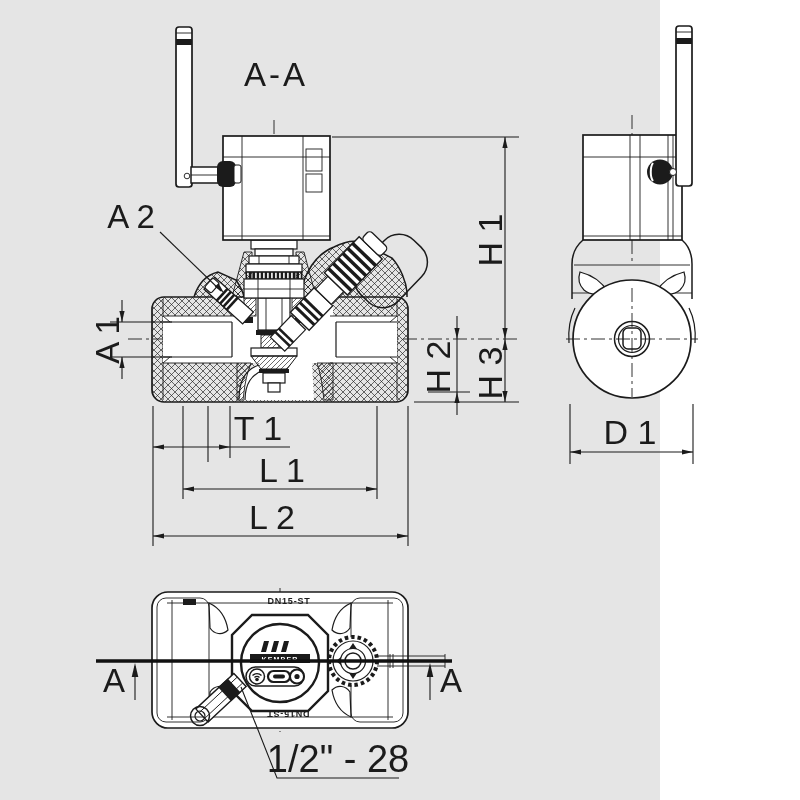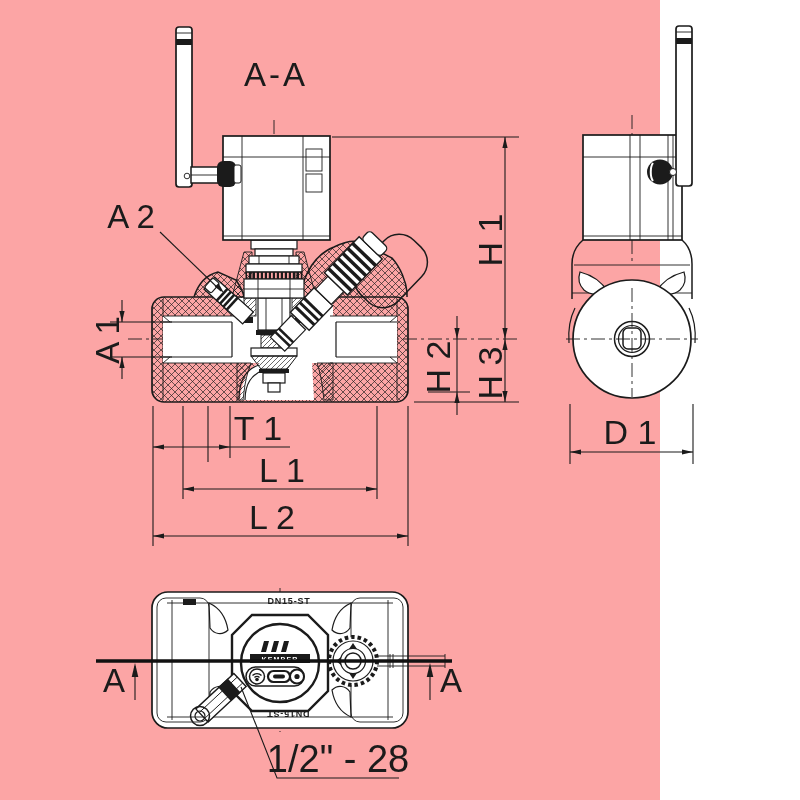--- a/index.html
+++ b/index.html
@@ -1,16 +1,16 @@
 <!DOCTYPE html>
 <html><head>
 <meta charset="utf-8">
 <style>
   html,body{margin:0;padding:0;background:#fff;}
-  #canvas{width:660px;height:800px;background:#fca5a5;position:relative;font-family:"Liberation Sans",sans-serif;}
+  #canvas{width:660px;height:800px;background:#e5e5e5;position:relative;font-family:"Liberation Sans",sans-serif;}
   svg{display:block;}
   .ln{stroke:#1b1b1b;fill:none;stroke-width:1.5;}
   .ln2{stroke:#1b1b1b;fill:none;stroke-width:1.7;}
   .thin{stroke:#1b1b1b;fill:none;stroke-width:0.9;}
   .med{stroke:#1b1b1b;fill:none;stroke-width:1.2;}
   .thick{stroke:#1b1b1b;fill:none;stroke-width:2.4;}
   .cut{stroke:#111;fill:none;stroke-width:3.4;}
   .dim{stroke:#1b1b1b;fill:none;stroke-width:1.1;}
   .dash{stroke:#1b1b1b;fill:none;stroke-width:0.9;stroke-dasharray:14 4 3 4;}
   .blk{fill:#1b1b1b;stroke:none;}

